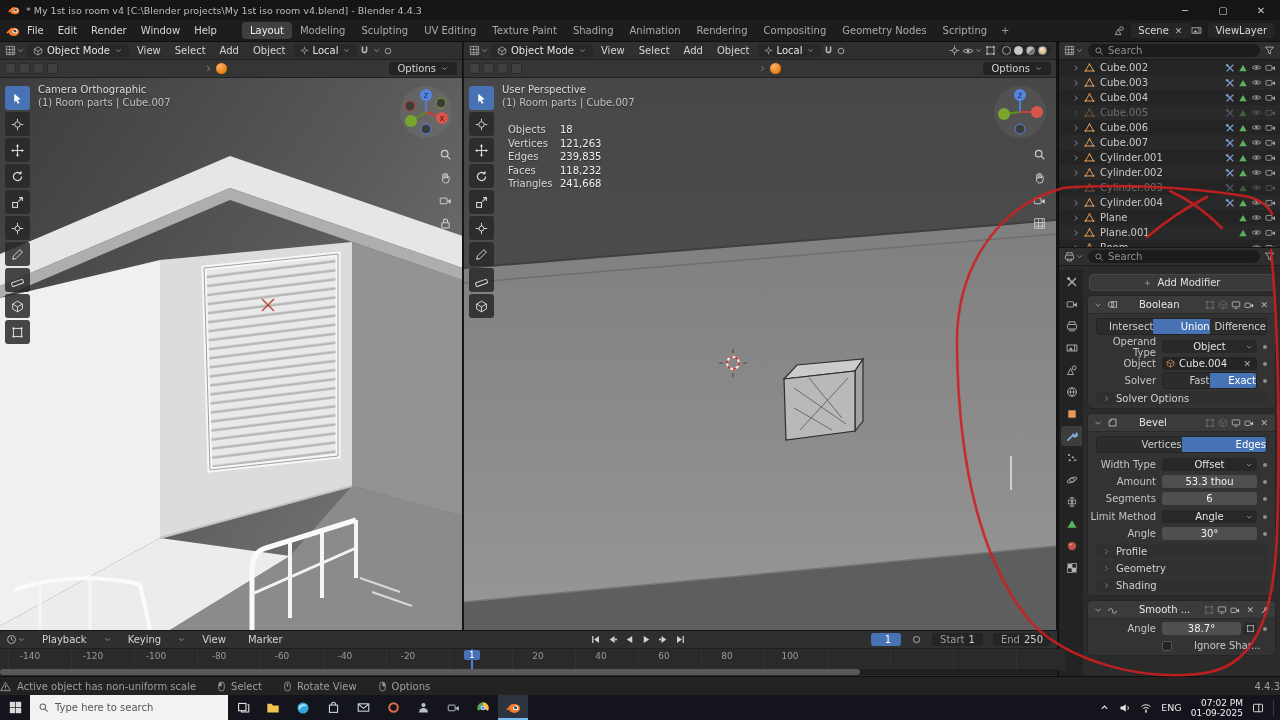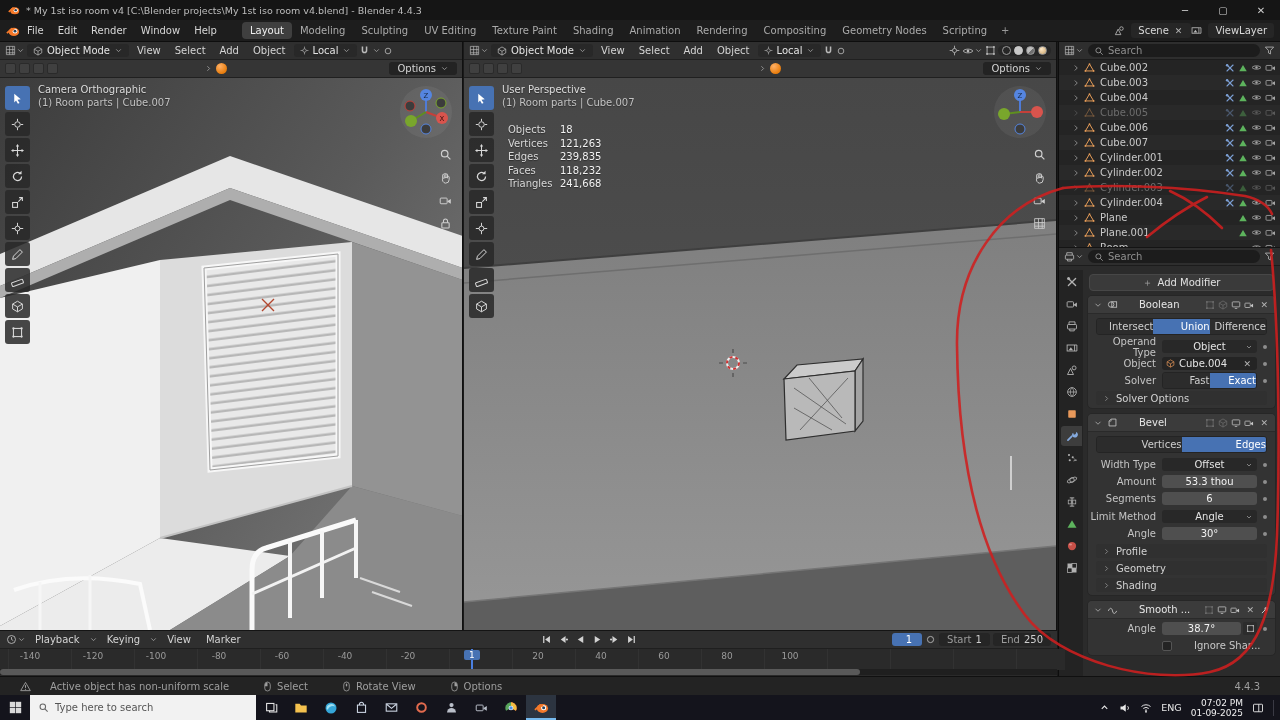--- a/index.html
+++ b/index.html
@@ -83,39 +83,39 @@
 .ddf{flex:1;display:flex;align-items:center;justify-content:center;gap:4px;background:#282828;border-radius:3px;height:13px;color:#e3e3e3;position:relative}
 .ddf .dchev{position:absolute;right:4px;color:#9a9a9a}
 .slider{flex:1;display:flex;align-items:center;justify-content:center;background:#4f4f4f;border-radius:3px;height:13px;color:#f2f2f2}
 .objf{flex:1;display:flex;align-items:center;gap:4px;background:#242424;border-radius:3px;height:13px;padding:0 4px;color:#e3e3e3}
 .dot{width:4px;height:4px;border-radius:50%;background:#8d8d8d;margin:0 4px 0 6px;flex:none}
 .sub{display:flex;align-items:center;gap:5px;background:#303030;border-radius:3px;margin:3px 8px;padding:1px 6px;color:#d2d2d2;height:14px}
 .checkbox{width:10px;height:10px;background:#232323;border:1px solid #555;border-radius:2px;flex:none}
 .minibtn{width:14px;height:13px;background:#2c2c2c;border-radius:2px;display:flex;align-items:center;justify-content:center;color:#bcbcbc;margin-left:2px}
 
 .timeline{position:absolute;left:0;top:630px;width:1057px;height:46px;background:#2a2a2a;border-top:1px solid #141414}
-.tl-header{height:18px;background:#2f2f2f;display:flex;align-items:center;gap:3px;padding:0 6px;border-bottom:1px solid #1f1f1f}
+.tl-header{height:18px;background:#2f2f2f;display:flex;align-items:center;gap:10px;padding:0 6px;border-bottom:1px solid #1f1f1f}
 .transport{display:flex;align-items:center;gap:4px;margin-left:290px;color:#d2d2d2}
 .tbtn{padding:0 1px}
 .frame-pill{background:#4772b3;color:#fff;border-radius:3px;padding:1px 10px;min-width:30px;text-align:right}
 .se-pill{display:flex;align-items:center;gap:4px;background:#252525;border-radius:3px;padding:1px 8px}
 .se-pill .lab{color:#9c9c9c}
 .tl-ruler{position:absolute;left:8px;top:18px;width:1057px;height:21px;background:#2a2a2a;background-image:repeating-linear-gradient(90deg,rgba(255,255,255,.04) 0 1px,transparent 1px 63px)}
 .tick{position:absolute;top:2px;transform:translateX(-50%);color:#9a9a9a;font-size:9px}
 .playhead{position:absolute;left:471px;top:18px;width:2px;height:21px;background:#4a7fe0}
 .ph-badge{position:absolute;left:464px;top:19px;background:#4772b3;color:#fff;border-radius:2px;padding:0 5px;font-size:9px}
 .tl-scroll{position:absolute;left:0;bottom:1px;width:1057px;height:6px;background:#1f1f1f}
 .tl-thumb{position:absolute;left:0;top:0;height:6px;width:860px;background:#595959;border-radius:3px}
 
-.statusbar{position:absolute;left:0;top:676px;width:1280px;height:19px;background:#232323;border-top:1px solid #101010;display:flex;align-items:center;gap:19px;padding:0 20px;color:#9e9e9e}
+.statusbar{position:absolute;left:0;top:676px;width:1280px;height:19px;background:#232323;border-top:1px solid #101010;display:flex;align-items:center;gap:6px;padding:0 0;color:#9e9e9e}
 .hint{display:flex;align-items:center;gap:4px;margin-left:14px}
 
 .taskbar{position:absolute;left:0;top:695px;width:1280px;height:25px;background:#14141c;display:flex;align-items:stretch;color:#e8e8e8}
 .tb-start{width:30px;display:flex;align-items:center;justify-content:center}
-.tb-search{width:226px;background:#f2f2f2;color:#555;display:flex;align-items:center;gap:6px;padding:0 8px}
+.tb-search{width:198px;background:#f2f2f2;color:#555;display:flex;align-items:center;gap:6px;padding:0 8px}
 .tb-app{width:30px;display:flex;align-items:center;justify-content:center}
 .tb-app.active{background:#2c3440;box-shadow:inset 0 -2px 0 #76b9ed}
 .tray{margin-left:auto;display:flex;align-items:center;gap:9px;padding:0 6px}
 .clockblk{text-align:right;font-size:9px;line-height:10px;color:#f0f0f0}
 .tb-divider{width:1px;background:#3a3a44;height:16px;align-self:center}
 
 .annotation{position:absolute;left:0;top:0;width:1280px;height:720px;pointer-events:none;z-index:99}
 </style>
 </head>
 <body>

